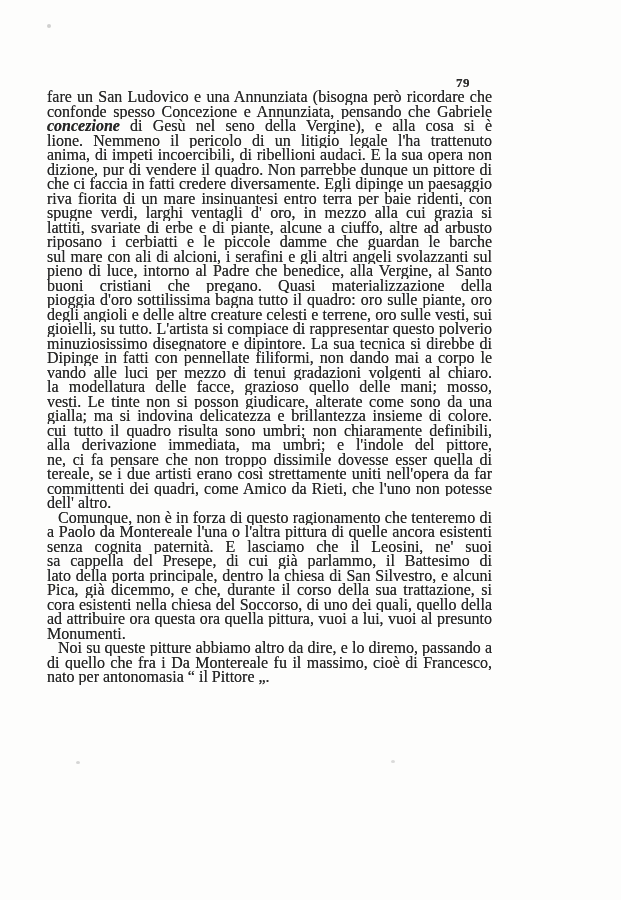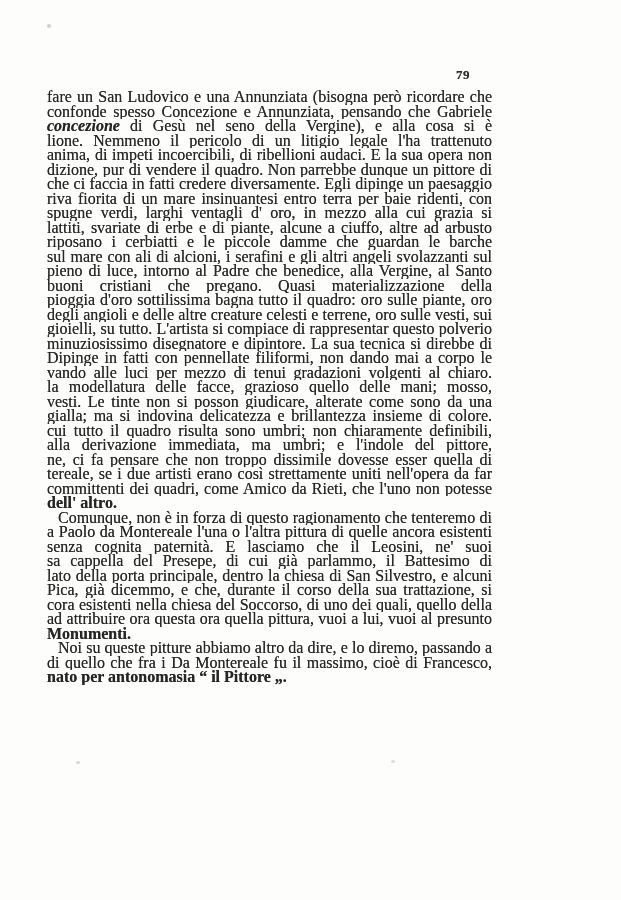--- a/index.html
+++ b/index.html
@@ -10,21 +10,21 @@
   .page {
     position: relative;
     width: 621px;
     height: 900px;
     background: #fdfdfc;
     overflow: hidden;
     font-family: "Liberation Serif", "DejaVu Serif", serif;
   }
   .page-number {
     position: absolute;
-    top: 67px;
+    top: 75px;
     left: 447px;
     width: 32px;
     text-align: center;
     font-size: 13px;
     font-weight: bold;
     color: #2c2c2c;
     letter-spacing: 0.5px;
     text-shadow: 0 0 0.5px rgba(45,45,45,0.7);
   }
   .text-block {
@@ -38,21 +38,20 @@
     text-shadow: 0 0 0.5px rgba(40,40,40,0.75);
   }
   .line {
     height: 14.5px;
     overflow: hidden;
     text-align: justify;
     text-align-last: justify;
   }
   .line.end {
     text-align-last: left;
-    font-weight: bold;
   }
   .line.indent {
     text-indent: 11px;
   }
   .em {
     font-style: italic;
     font-weight: bold;
   }
   .speck {
     position: absolute;

